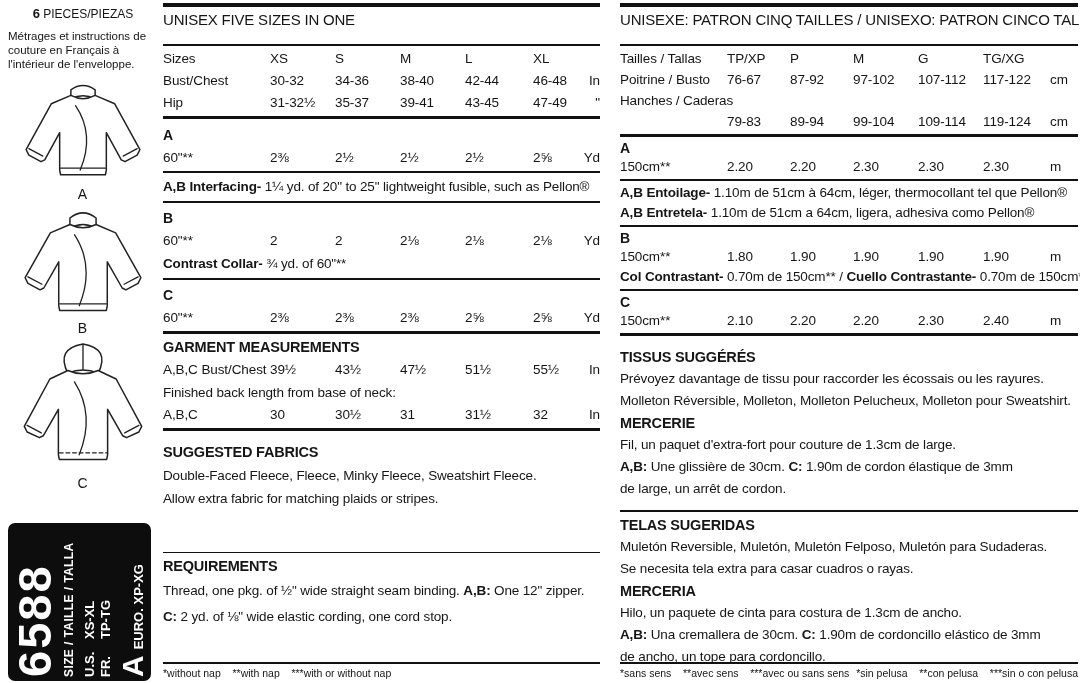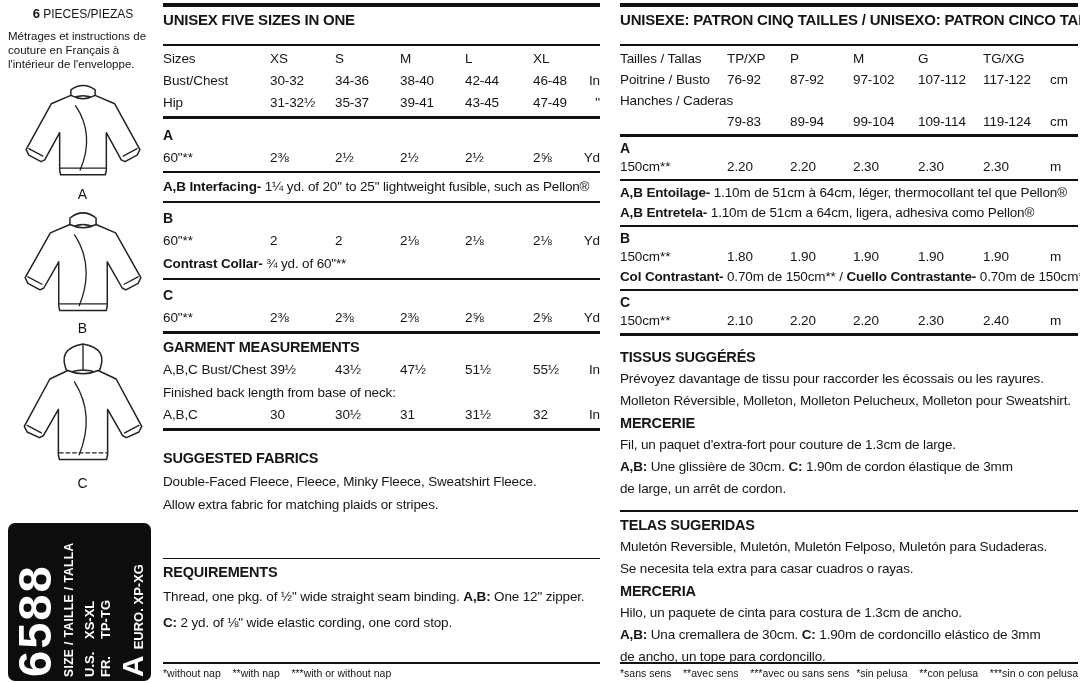--- a/index.html
+++ b/index.html
@@ -6,21 +6,21 @@
   .page{position:relative;width:1080px;height:683px;background:#fff;overflow:hidden;
         font-family:"Liberation Sans",sans-serif;color:#151515;}
   .col{position:absolute;top:0;height:683px;}
   .col-en{left:163px;width:437px;}
   .col-intl{left:620px;width:458px;}
   .bar{height:4px;background:#111;margin-top:3px;}
   .rule{background:#111;}
   .r1{height:1.5px;margin:2px 0;}
   .r2{height:2px;margin:2px 0;}
   .r3{height:3px;margin:2px 0;}
-  h2.title{font-size:15px;font-weight:bold;margin:4px 0 16px;letter-spacing:-0.2px;white-space:nowrap;}
+  h2.title{font-size:15px;font-weight:normal;margin:4px 0 16px;letter-spacing:-0.2px;white-space:nowrap;}
   .trow{display:grid;align-items:baseline;font-size:13.5px;line-height:22px;letter-spacing:-0.1px;}
   .col-en .trow{grid-template-columns:107px 65px 65px 65px 68px 1fr 26px;}
   .col-intl .trow{grid-template-columns:107px 63px 63px 65px 65px 1fr 34px;line-height:21px;}
   .col-intl .sec .trow{line-height:20px;}
   .cell{white-space:nowrap;}
   .unit{text-align:right;}
   .col-intl .unit{text-align:left;padding-left:6px;}
   .viewlab{font-size:14px;font-weight:bold;line-height:24px;}
   .col-intl .viewlab{line-height:18px;margin-top:2px;}
   .note{font-size:13.5px;line-height:24px;letter-spacing:-0.15px;white-space:nowrap;}
@@ -221,21 +221,21 @@
       <span class="cell">A,B,C</span>
       <span class="cell">30</span>
       <span class="cell">30½</span>
       <span class="cell">31</span>
       <span class="cell">31½</span>
       <span class="cell">32</span>
       <span class="cell unit">In</span>
     </div>
     <div class="rule r3"></div>
 
-    <div class="sechead" style="margin-top:16px">SUGGESTED FABRICS</div>
+    <div class="sechead" style="margin-top:10px">SUGGESTED FABRICS</div>
     <div class="bodyline">Double-Faced Fleece, Fleece, Minky Fleece, Sweatshirt Fleece.</div>
     <div class="bodyline">Allow extra fabric for matching plaids or stripes.</div>
 
     <div class="gap40"></div>
     <div class="rule r1"></div>
     <div class="sechead" style="margin-top:2px">REQUIREMENTS</div>
     <div class="reqline"><span>Thread, one pkg. of ½" wide straight seam binding. </span><span class="b">A,B:</span><span> One 12" zipper.</span></div>
     <div class="reqline"><span class="b">C:</span><span> 2 yd. of ⅛" wide elastic cording, one cord stop.</span></div>
 
     <div class="footnote">
@@ -253,21 +253,21 @@
       <span class="cell">Tailles / Tallas</span>
       <span class="cell">TP/XP</span>
       <span class="cell">P</span>
       <span class="cell">M</span>
       <span class="cell">G</span>
       <span class="cell">TG/XG</span>
       <span class="cell unit"></span>
     </div>
     <div class="trow">
       <span class="cell">Poitrine / Busto</span>
-      <span class="cell">76-92</span>
+      <span class="cell">76-67</span>
       <span class="cell">87-92</span>
       <span class="cell">97-102</span>
       <span class="cell">107-112</span>
       <span class="cell">117-122</span>
       <span class="cell unit">cm</span>
     </div>
     <div class="bodyline" style="line-height:21px">Hanches / Caderas</div>
     <div class="trow">
       <span class="cell"></span>
       <span class="cell">79-83</span>

